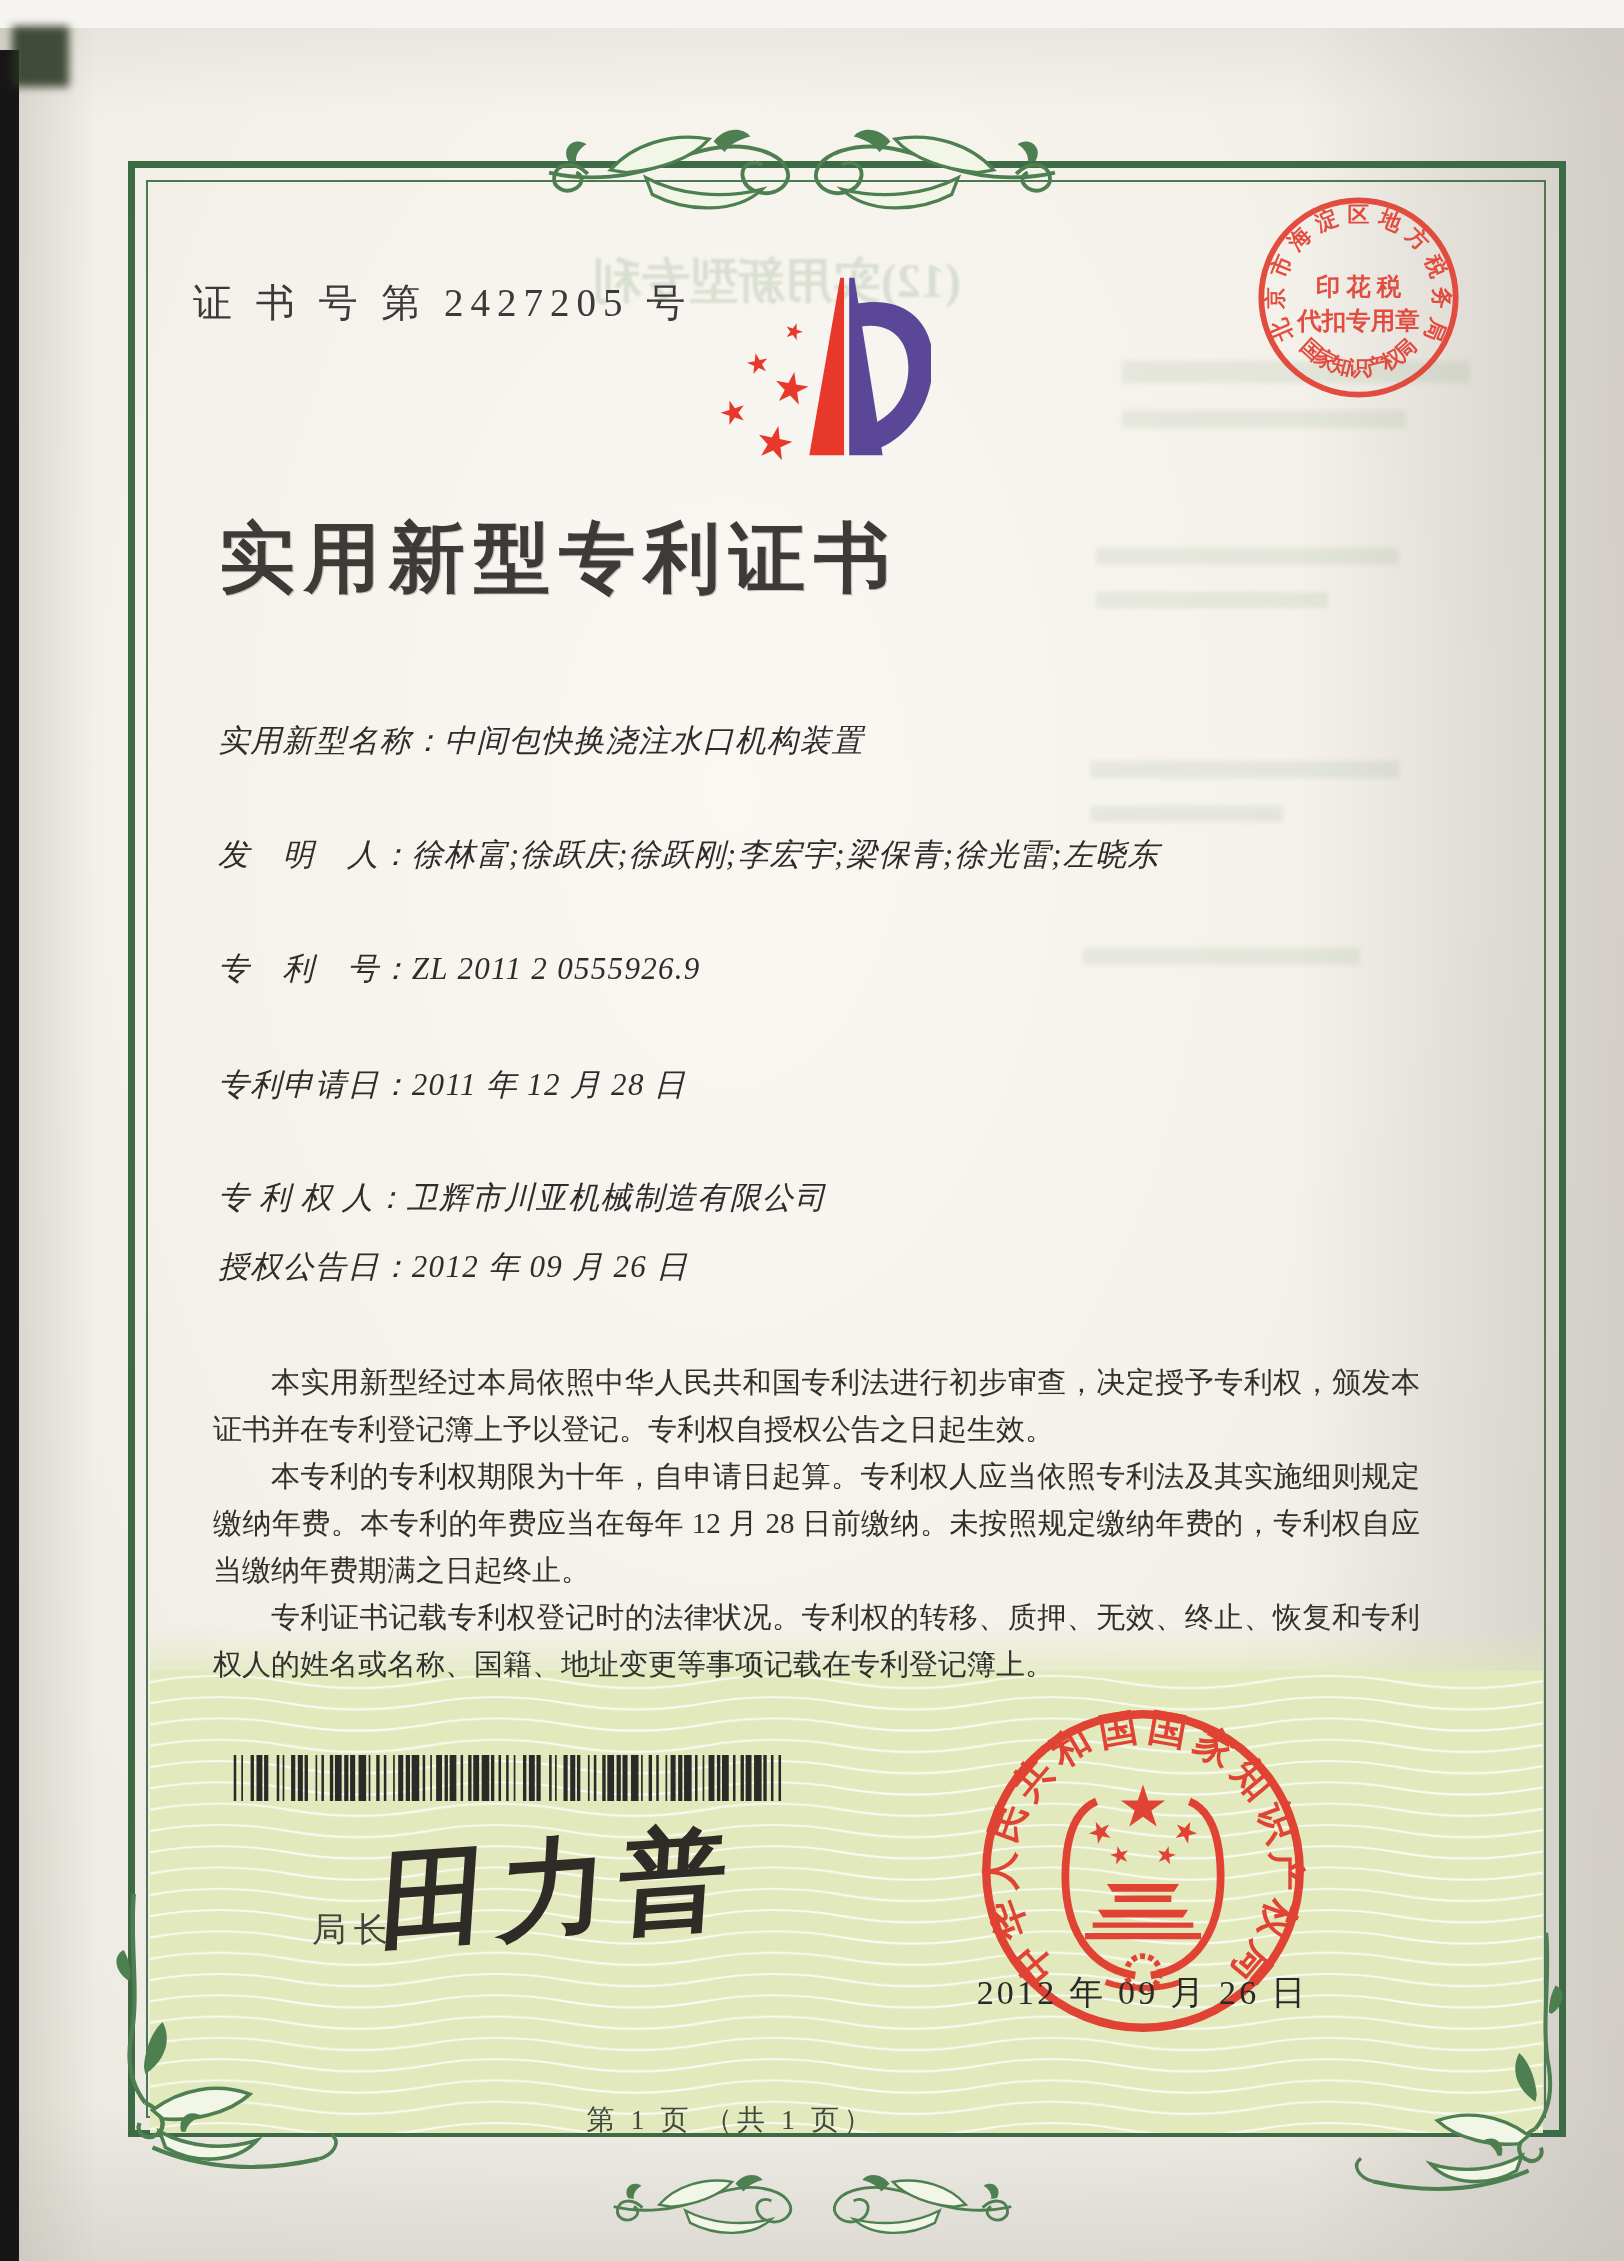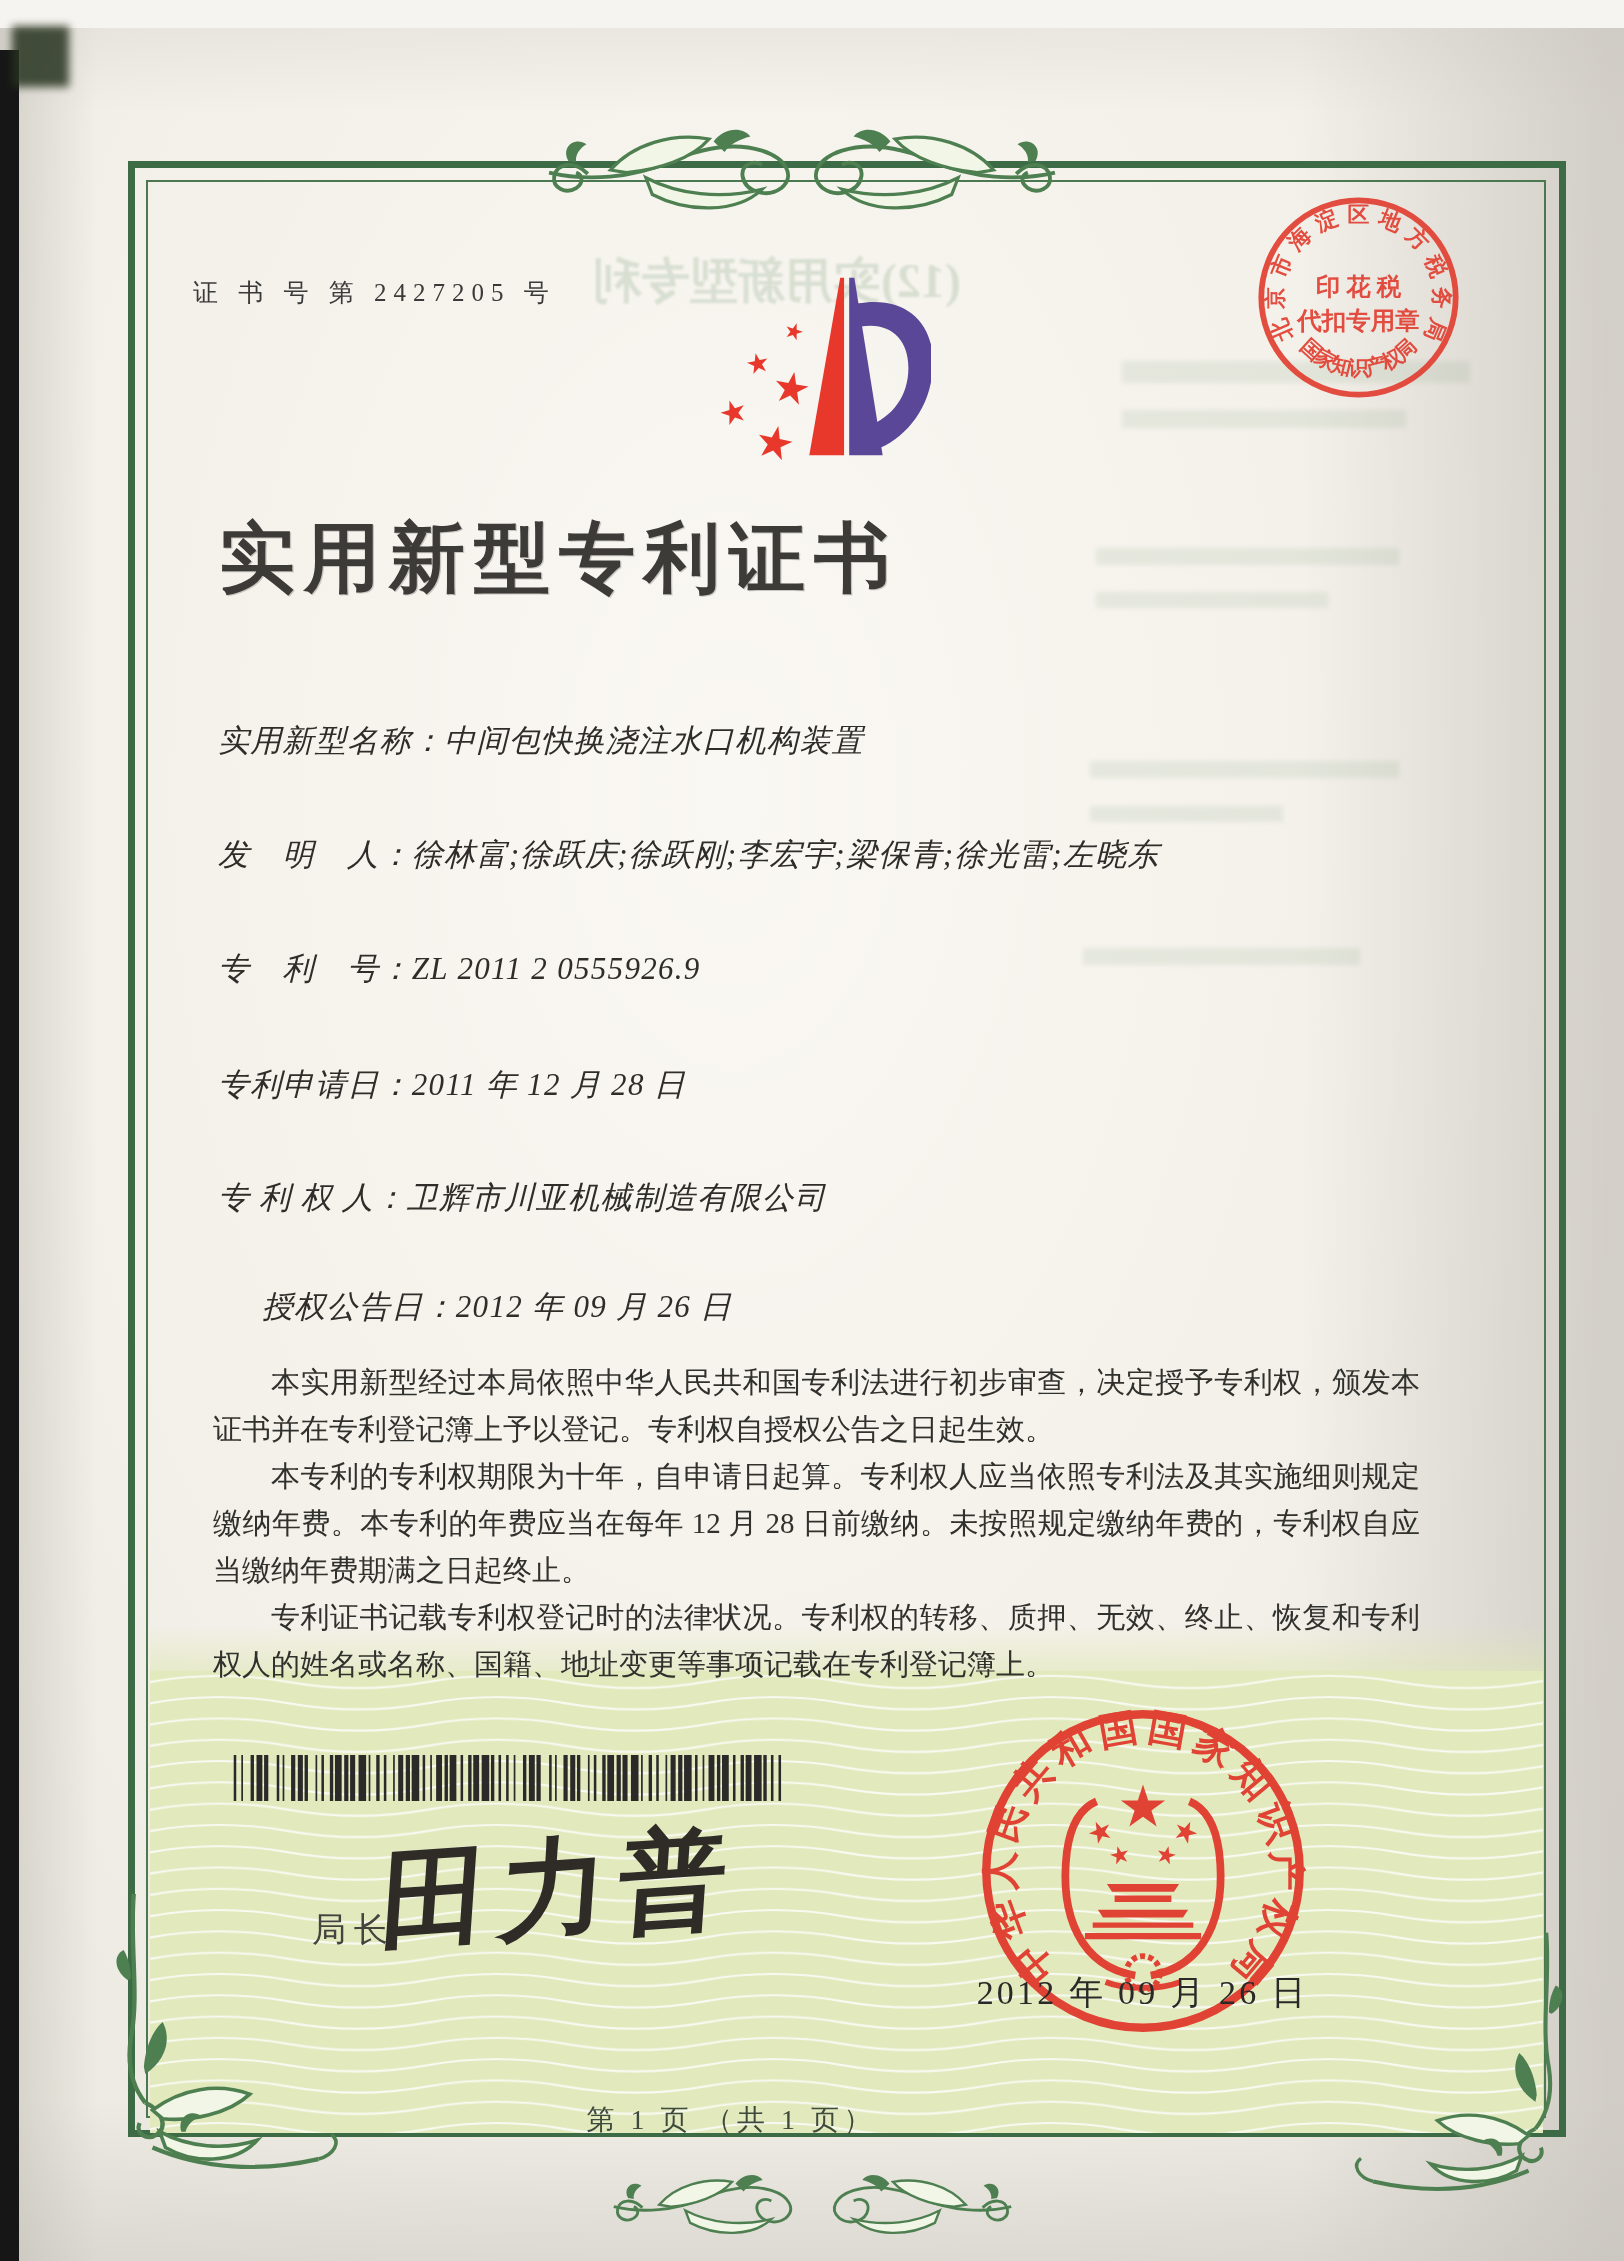--- a/index.html
+++ b/index.html
@@ -22,21 +22,21 @@
   .frame-inner{position:absolute;left:146px;top:180px;width:1400px;height:1938px;border:2.6px solid #4b7751;box-sizing:border-box;}
   
   .band{position:absolute;left:150px;top:1671px;width:1393px;height:462px;}
   .band-fade{position:absolute;left:150px;top:1625px;width:1393px;height:71px;
     background:linear-gradient(180deg, rgba(223,231,182,0) 0%, rgba(223,231,182,.9) 100%);}
   
   .ghost{position:absolute;color:rgba(96,142,96,.20);filter:blur(1.3px);transform:scaleX(-1);
      font-weight:bold;white-space:nowrap;}
   .ghost-bar{position:absolute;background:rgba(105,148,105,.12);filter:blur(2.6px);}
   
-  .cert-no{position:absolute;left:193px;top:276px;font-size:25px;letter-spacing:7px;color:#3a3a3a;}
+  .cert-no{position:absolute;left:193px;top:276px;font-size:39px;letter-spacing:7px;color:#3a3a3a;}
   .title{position:absolute;left:219px;top:508px;width:1096px;text-align:left;
     font-size:76px;font-weight:bold;letter-spacing:9px;color:#3c3b38;
     text-shadow:1.3px 1.3px 0 rgba(60,60,55,.25);}
   .field-row{position:absolute;left:218px;font-size:31px;color:#2e2d2a;white-space:nowrap;letter-spacing:1.3px;font-style:italic;}
   .field-row .lbl{letter-spacing:1.3px;}
   .body-text{position:absolute;left:213px;top:1359px;width:1207px;font-size:29px;
     line-height:47px;color:#30302d;text-align:justify;}
   .body-text p{margin:0;text-indent:2em;}
   .director{position:absolute;left:312px;top:1907px;font-size:34px;letter-spacing:7.7px;color:#45433d;}
   .signature{position:absolute;left:380px;top:1815px;width:413px;font-size:108px;font-weight:bold;
@@ -173,21 +173,21 @@
   </div>
   <div class="field-row" style="top:948px;text-align:right;">
     <span class="lbl">专　利　号：</span><span>ZL 2011 2 0555926.9</span>
   </div>
   <div class="field-row" style="top:1064px;">
     <span class="lbl">专利申请日：</span><span>2011 年 12 月 28 日</span>
   </div>
   <div class="field-row" style="top:1177px;">
     <span class="lbl">专 利 权 人：</span><span>卫辉市川亚机械制造有限公司</span>
   </div>
-  <div class="field-row" style="top:1286px;margin-left:44px;">
+  <div class="field-row" style="top:1246px;">
     <span class="lbl">授权公告日：</span><span>2012 年 09 月 26 日</span>
   </div>
 
   <div class="body-text">
     <p>本实用新型经过本局依照中华人民共和国专利法进行初步审查，决定授予专利权，颁发本证书并在专利登记簿上予以登记。专利权自授权公告之日起生效。</p>
     <p>本专利的专利权期限为十年，自申请日起算。专利权人应当依照专利法及其实施细则规定缴纳年费。本专利的年费应当在每年 12 月 28 日前缴纳。未按照规定缴纳年费的，专利权自应当缴纳年费期满之日起终止。</p>
     <p>专利证书记载专利权登记时的法律状况。专利权的转移、质押、无效、终止、恢复和专利权人的姓名或名称、国籍、地址变更等事项记载在专利登记簿上。</p>
   </div>
 
   <svg id="barcode-svg" style="left:231px;top:1755px;" width="560" height="46" viewBox="0 0 868 72">

